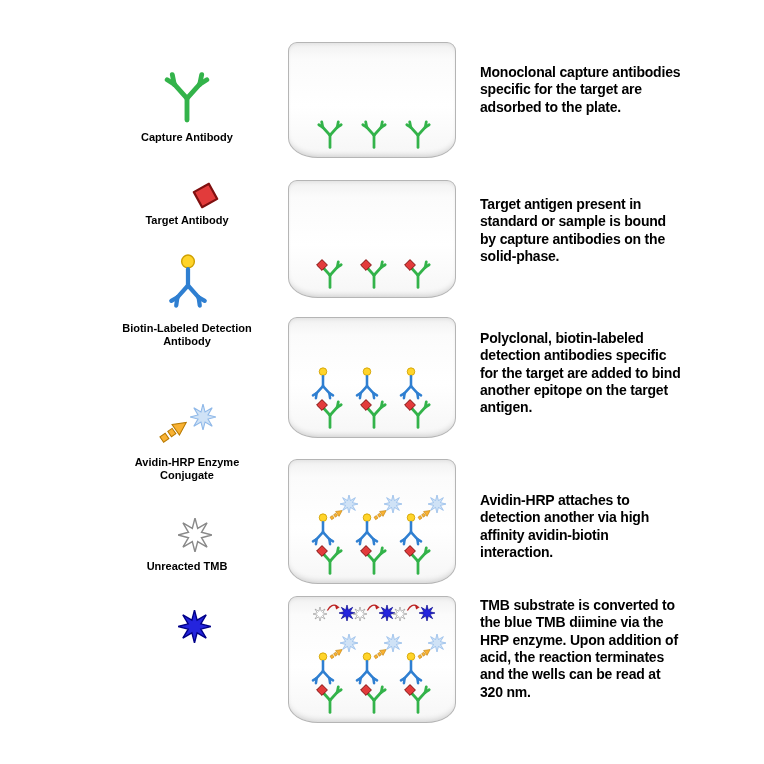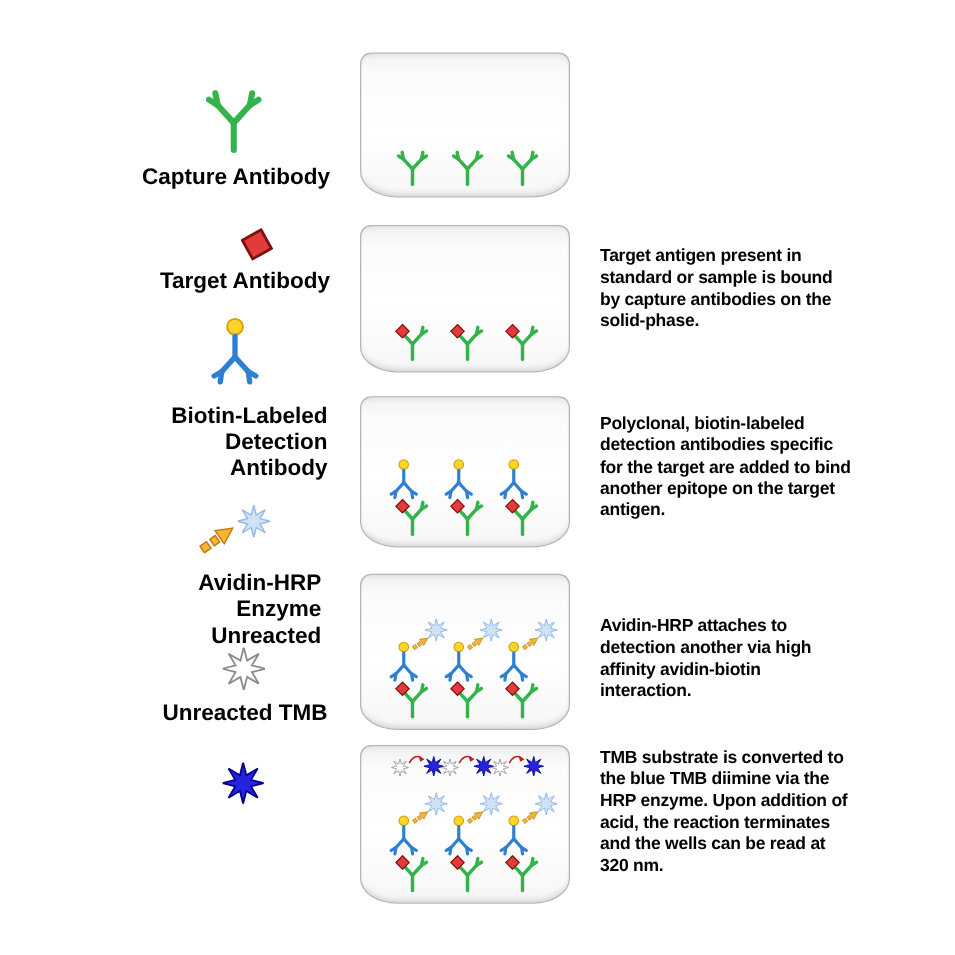--- a/index.html
+++ b/index.html
@@ -2,22 +2,22 @@
 <html><head>
 <meta charset="utf-8">
 <style>
   * { margin:0; padding:0; box-sizing:border-box; }
   html,body { background:#fff; }
   body { font-family:"Liberation Sans", sans-serif; }
   .page { position:relative; width:764px; height:764px; background:#ffffff; overflow:hidden; margin:0 auto; }
   .abs { position:absolute; }
   .abs svg, .legend-icon svg { display:block; }
   .legend-label {
-    position:absolute; font-weight:bold; font-size:18px; color:#000;
-    text-align:right; line-height:1.18;
+    position:absolute; font-weight:bold; font-size:11px; color:#000;
+    text-align:center; line-height:1.18;
   }
   .step-text {
     position:absolute; width:204px; font-weight:bold; font-size:14px;
     color:#000; line-height:1.24; letter-spacing:-0.2px;
   }
   .well {
     position:absolute; left:288px; width:168px;
     border:1.5px solid #b5b5b5;
     background:linear-gradient(180deg,#f1f1f1 0%,#fbfbfb 14%,#ffffff 55%,#f6f6f6 100%);
     border-radius:9px 9px 30px 30px / 9px 9px 20px 20px;
@@ -77,21 +77,21 @@
             <polygon points="17,2 29,8 17,14"></polygon>
           </g>
         </svg>
       </div>
     <div class="abs" style="right:2px;top:0;width:26px;height:26px">
         <svg viewBox="0 0 24 24" width="100%" height="100%" preserveAspectRatio="xMidYMid meet">
           <polygon points="24,12 16.6,13.9 20.5,20.5 13.9,16.6 12,24 10.1,16.6 3.5,20.5 7.4,13.9 0,12 7.4,10.1 3.5,3.5 10.1,7.4 12,0 13.9,7.4 20.5,3.5 16.6,10.1" fill="#cfe2f6" stroke="#8fb8e8" stroke-width="1"></polygon>
         </svg>
       </div>
   </div>
-  <div class="legend-label" style="left:117px;top:456px;width:140px">Avidin-HRP Enzyme Unreacted</div>
+  <div class="legend-label" style="left:117px;top:456px;width:140px">Avidin-HRP Enzyme Conjugate</div>
 
   <div class="abs legend-icon" style="left:178px;top:518px;width:34px;height:34px">
       <svg viewBox="0 0 24 24" width="100%" height="100%" preserveAspectRatio="xMidYMid meet">
         <polygon points="24,12 16.6,13.9 20.5,20.5 13.9,16.6 12,24 10.1,16.6 3.5,20.5 7.4,13.9 0,12 7.4,10.1 3.5,3.5 10.1,7.4 12,0 13.9,7.4 20.5,3.5 16.6,10.1" fill="#ffffff" stroke="#8a8a8a" stroke-width="1"></polygon>
       </svg>
     </div>
   <div class="legend-label" style="left:112px;top:560px;width:150px">Unreacted TMB</div>
 
   <div class="abs legend-icon" style="left:178px;top:610px;width:33px;height:33px">
       <svg viewBox="0 0 24 24" width="100%" height="100%" preserveAspectRatio="xMidYMid meet">
@@ -652,18 +652,19 @@
           </svg>
         </div>
         <div class="abs" style="left:26px;top:3px;width:16px;height:16px">
           <svg viewBox="0 0 24 24" width="100%" height="100%" preserveAspectRatio="xMidYMid meet">
             <polygon points="24,12 16.6,13.9 20.5,20.5 13.9,16.6 12,24 10.1,16.6 3.5,20.5 7.4,13.9 0,12 7.4,10.1 3.5,3.5 10.1,7.4 12,0 13.9,7.4 20.5,3.5 16.6,10.1" fill="#2424dd" stroke="#000088" stroke-width="1"></polygon>
           </svg>
         </div>
       </div>
     </div>
 
+  <div class="step-text" style="left:480px;top:64px">Monoclonal capture antibodies specific for the target are adsorbed to the plate.</div>
   <div class="step-text" style="left:480px;top:330px">Polyclonal, biotin-labeled detection antibodies specific for the target are added to bind another epitope on the target antigen.</div>
   <div class="step-text" style="left:480px;top:196px">Target antigen present in standard or sample is bound by capture antibodies on the solid-phase.</div>
   <div class="step-text" style="left:480px;top:492px">Avidin-HRP attaches to detection another via high affinity avidin-biotin interaction.</div>
   <div class="step-text" style="left:480px;top:597px">TMB substrate is converted to the blue TMB diimine via the HRP enzyme. Upon addition of acid, the reaction terminates and the wells can be read at 320 nm.</div>
 
 </div>
 
 </body></html>

